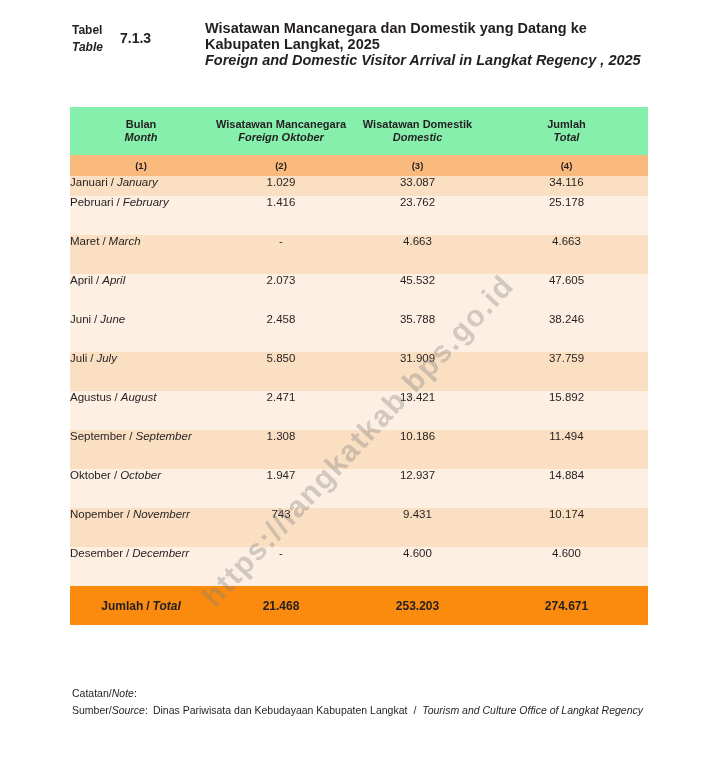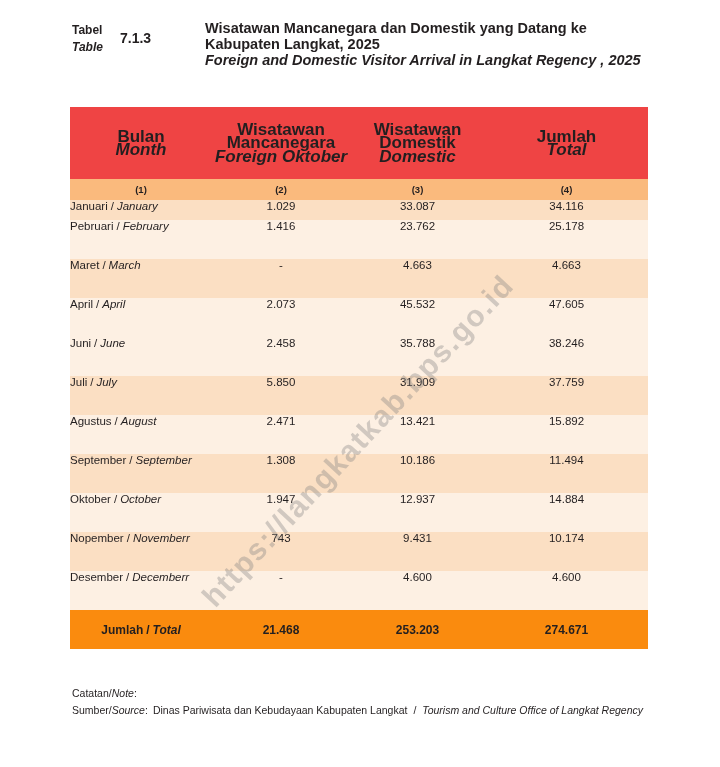--- a/index.html
+++ b/index.html
@@ -21,22 +21,22 @@
   }
   .title-en { font-style:italic; }
 
   
   table.main {
     position:absolute; left:70px; top:107px; width:578px;
     border-collapse:collapse; table-layout:fixed;
   }
   table.main th, table.main td { padding:0; }
   thead th {
-    background:#ef4444; height:72px; vertical-align:middle;
-    font-size:17px; font-weight:bold; text-align:center; line-height:13.5px;
+    background:#86efac; height:48px; vertical-align:middle;
+    font-size:11px; font-weight:bold; text-align:center; line-height:13.5px;
   }
   .hdr-en { font-style:italic; }
   tr.subhdr td {
     background:#FABA7D; height:21px; vertical-align:middle;
     text-align:center; font-size:9.5px; font-weight:bold;
   }
   tbody td {
     font-size:11.5px; vertical-align:top; padding-top:6px;
   }
   tbody tr { height:39px; }

